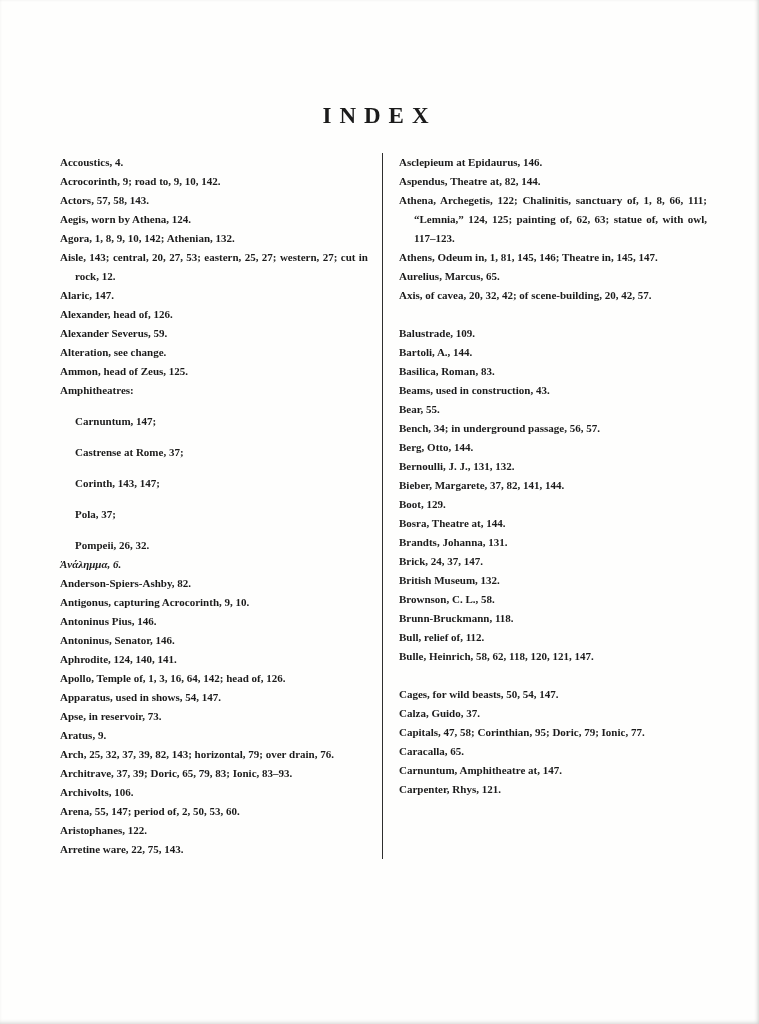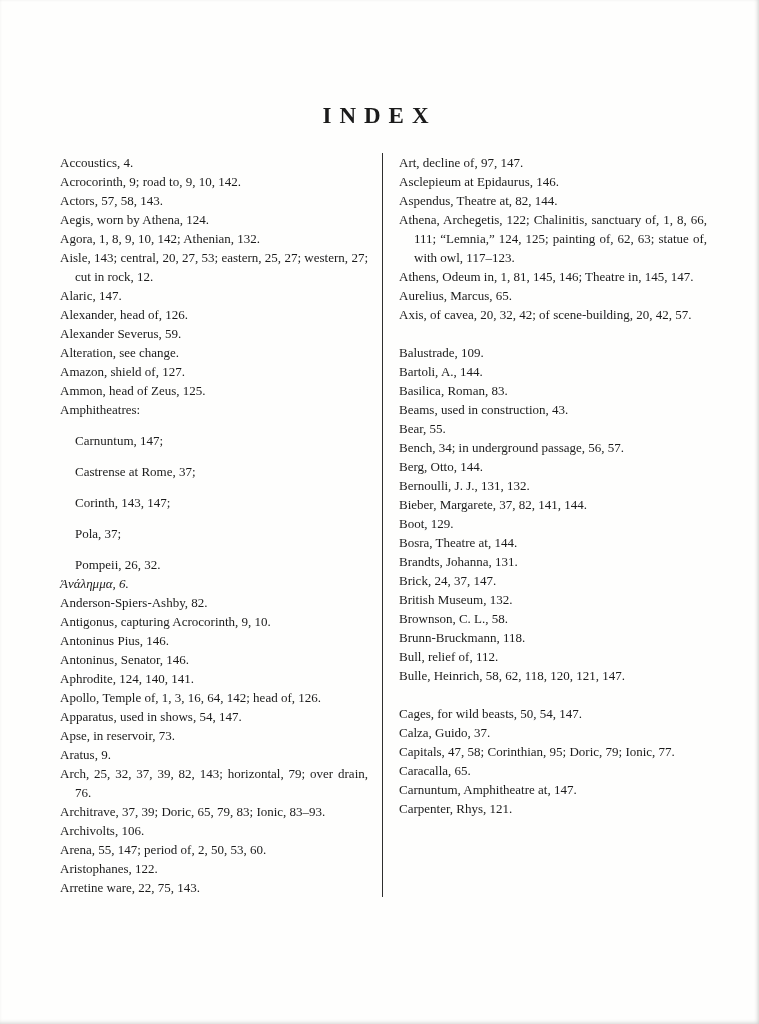--- a/index.html
+++ b/index.html
@@ -28,23 +28,24 @@
   }
   .columns {
     display: flex;
     align-items: stretch;
     margin-top: 24px;
     padding-left: 60px;
     padding-right: 52px;
   }
   .col {
     flex: 1 1 0;
-    font-size: 13px;
+    font-size: 11px;
     line-height: 19px;
     text-align: justify;
+    font-weight: bold;
   }
   .col-left { padding-right: 14px; }
   .col-right { padding-left: 16px; }
   .divider {
     width: 1px;
     background: #2e2e2e;
     flex: 0 0 1px;
   }
   .entry {
     padding-left: 15px;
@@ -69,21 +70,20 @@
         <div class="entry">Accoustics, 4.</div>
         <div class="entry">Acrocorinth, 9; road to, 9, 10, 142.</div>
         <div class="entry">Actors, 57, 58, 143.</div>
         <div class="entry">Aegis, worn by Athena, 124.</div>
         <div class="entry">Agora, 1, 8, 9, 10, 142; Athenian, 132.</div>
         <div class="entry">Aisle, 143; central, 20, 27, 53; eastern, 25, 27; western, 27; cut in rock, 12.</div>
         <div class="entry">Alaric, 147.</div>
         <div class="entry">Alexander, head of, 126.</div>
         <div class="entry">Alexander Severus, 59.</div>
         <div class="entry">Alteration, see change.</div>
-        <div class="entry">Amazon, shield of, 127.</div>
         <div class="entry">Ammon, head of Zeus, 125.</div>
         <div class="entry">Amphitheatres:</div>
         <div class="entry sub">Carnuntum, 147;</div>
         <div class="entry sub">Castrense at Rome, 37;</div>
         <div class="entry sub">Corinth, 143, 147;</div>
         <div class="entry sub">Pola, 37;</div>
         <div class="entry sub">Pompeii, 26, 32.</div>
         <div class="entry italic">Ἀνάλημμα, 6.</div>
         <div class="entry">Anderson-Spiers-Ashby, 82.</div>
         <div class="entry">Antigonus, capturing Acrocorinth, 9, 10.</div>
@@ -98,21 +98,20 @@
         <div class="entry">Architrave, 37, 39; Doric, 65, 79, 83; Ionic, 83–93.</div>
         <div class="entry">Archivolts, 106.</div>
         <div class="entry">Arena, 55, 147; period of, 2, 50, 53, 60.</div>
         <div class="entry">Aristophanes, 122.</div>
         <div class="entry">Arretine ware, 22, 75, 143.</div>
       </div>
 
     <div class="divider"></div>
 
     <div class="col col-right">
-        <div class="entry">Art, decline of, 97, 147.</div>
         <div class="entry">Asclepieum at Epidaurus, 146.</div>
         <div class="entry">Aspendus, Theatre at, 82, 144.</div>
         <div class="entry">Athena, Archegetis, 122; Chalinitis, sanctuary of, 1, 8, 66, 111; “Lemnia,” 124, 125; painting of, 62, 63; statue of, with owl, 117–123.</div>
         <div class="entry">Athens, Odeum in, 1, 81, 145, 146; Theatre in, 145, 147.</div>
         <div class="entry">Aurelius, Marcus, 65.</div>
         <div class="entry">Axis, of cavea, 20, 32, 42; of scene-building, 20, 42, 57.</div>
         <div class="spacer"></div>
         <div class="entry">Balustrade, 109.</div>
         <div class="entry">Bartoli, A., 144.</div>
         <div class="entry">Basilica, Roman, 83.</div>

